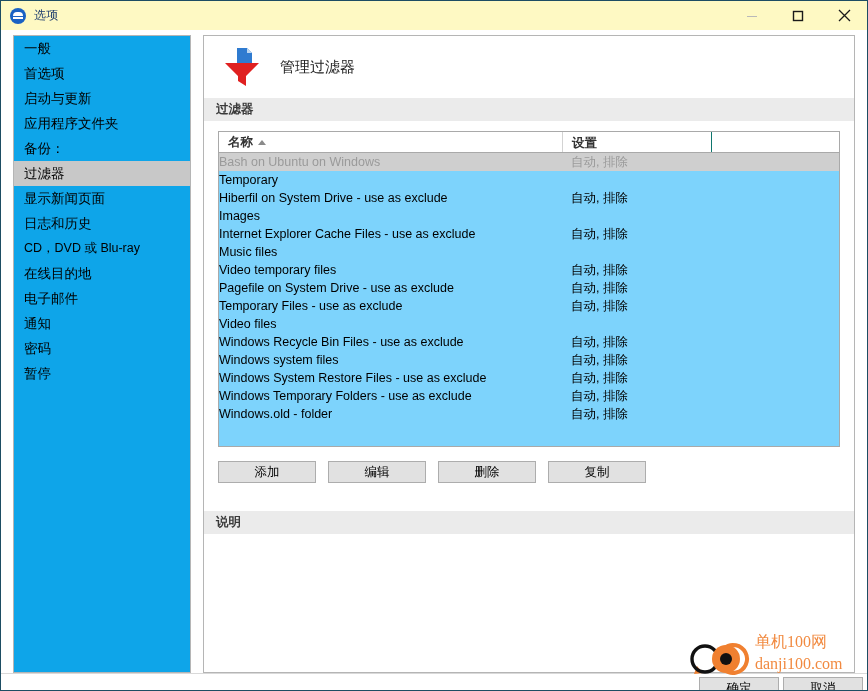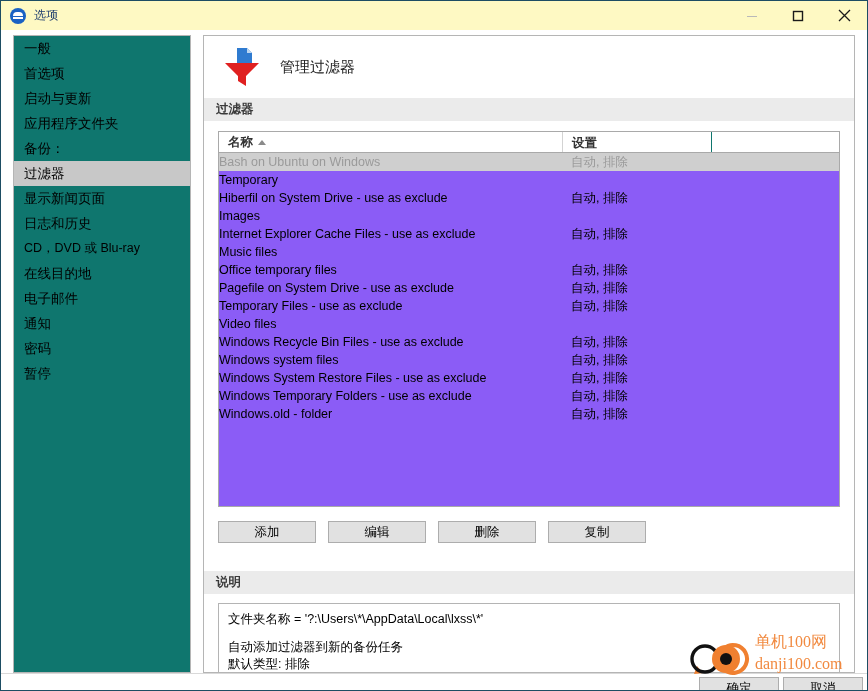--- a/index.html
+++ b/index.html
@@ -62,21 +62,21 @@
   
   #content {
     position: absolute; top: 29px; left: 0;
     width: 866px; height: 661px;
   }
 
   
   #sidebar {
     position: absolute; left: 12px; top: 5px;
     width: 178px; height: 638px;
-    background: #0f766e;
+    background: #0ea5e9;
     border: 1px solid #b5b5b5;
     overflow: hidden;
   }
   .side-item {
     height: 25px;
     display: flex; align-items: center;
     padding-left: 10px;
     font-size: 13.5px; color: #000000;
     white-space: nowrap;
   }
@@ -107,23 +107,23 @@
     background: #ebebeb;
     display: flex; align-items: center;
     padding-left: 12px;
     font-size: 12.5px; font-weight: bold; color: #3a3a3a;
   }
 
   
   #table-wrap {
     position: relative;
     margin: 10px 14px 0 14px;
-    height: 376px;
+    height: 316px;
     border: 1px solid #a9a9a9;
-    background: #8b5cf6;
+    background: #7dd3fc;
     overflow: hidden;
   }
   #table-head {
     height: 21px;
     display: flex;
     border-bottom: 1px solid #a9a9a9;
     background: #ffffff;
   }
   .th {
     font-size: 12.5px; font-weight: bold; color: #333333;
@@ -340,21 +340,21 @@
             </div>
           <div class="trow">
               <span class="cell-name">Internet Explorer Cache Files - use as exclude</span>
               <span class="cell-set">自动, 排除</span>
             </div>
           <div class="trow">
               <span class="cell-name">Music files</span>
               <span class="cell-set"></span>
             </div>
           <div class="trow">
-              <span class="cell-name">Office temporary files</span>
+              <span class="cell-name">Video temporary files</span>
               <span class="cell-set">自动, 排除</span>
             </div>
           <div class="trow">
               <span class="cell-name">Pagefile on System Drive - use as exclude</span>
               <span class="cell-set">自动, 排除</span>
             </div>
           <div class="trow">
               <span class="cell-name">Temporary Files - use as exclude</span>
               <span class="cell-set">自动, 排除</span>
             </div>
@@ -397,26 +397,20 @@
           </div>
         <div class="abtn">
             <span>复制</span>
           </div>
       </div>
 
       <div id="desc-band" class="section-band">
         <span>说明</span>
       </div>
 
-      <div id="desc-box">
-        <div>文件夹名称 = '?:\Users\*\AppData\Local\lxss\*'</div>
-        <div class="spacer"></div>
-        <div>自动添加过滤器到新的备份任务</div>
-        <div>默认类型: 排除</div>
-      </div>
 
     </div>
 
     <div id="footer">
       <div id="footer-sep"></div>
       <div class="fbtn" id="btn-ok">
         <span>确定</span>
       </div>
       <div class="fbtn" id="btn-cancel">
         <span>取消</span>

